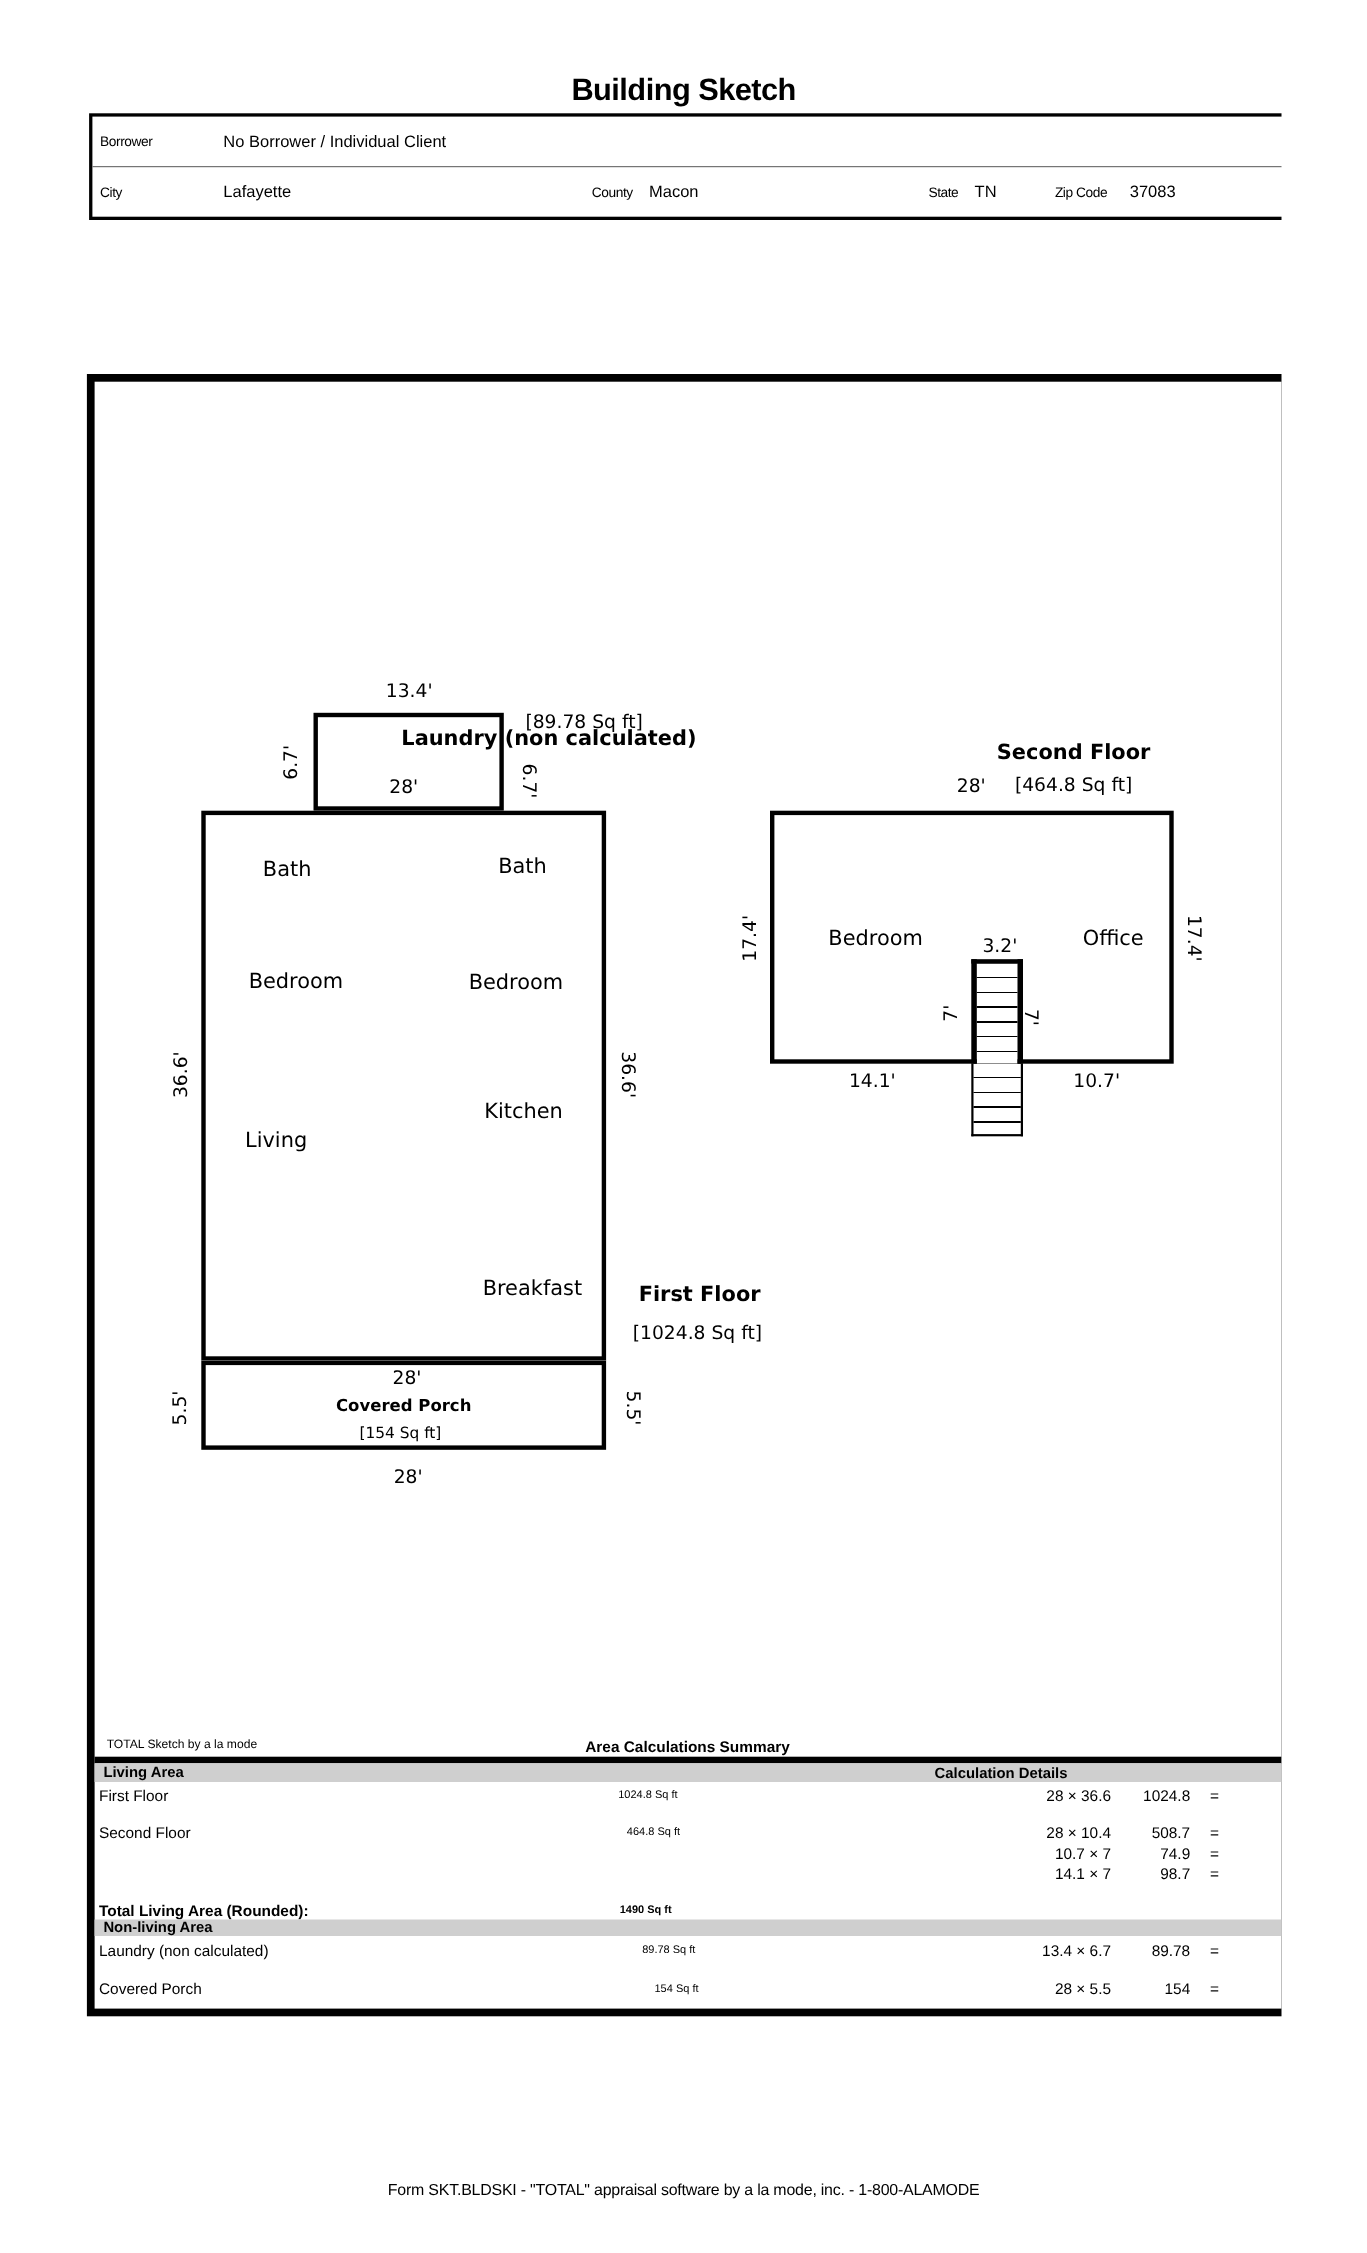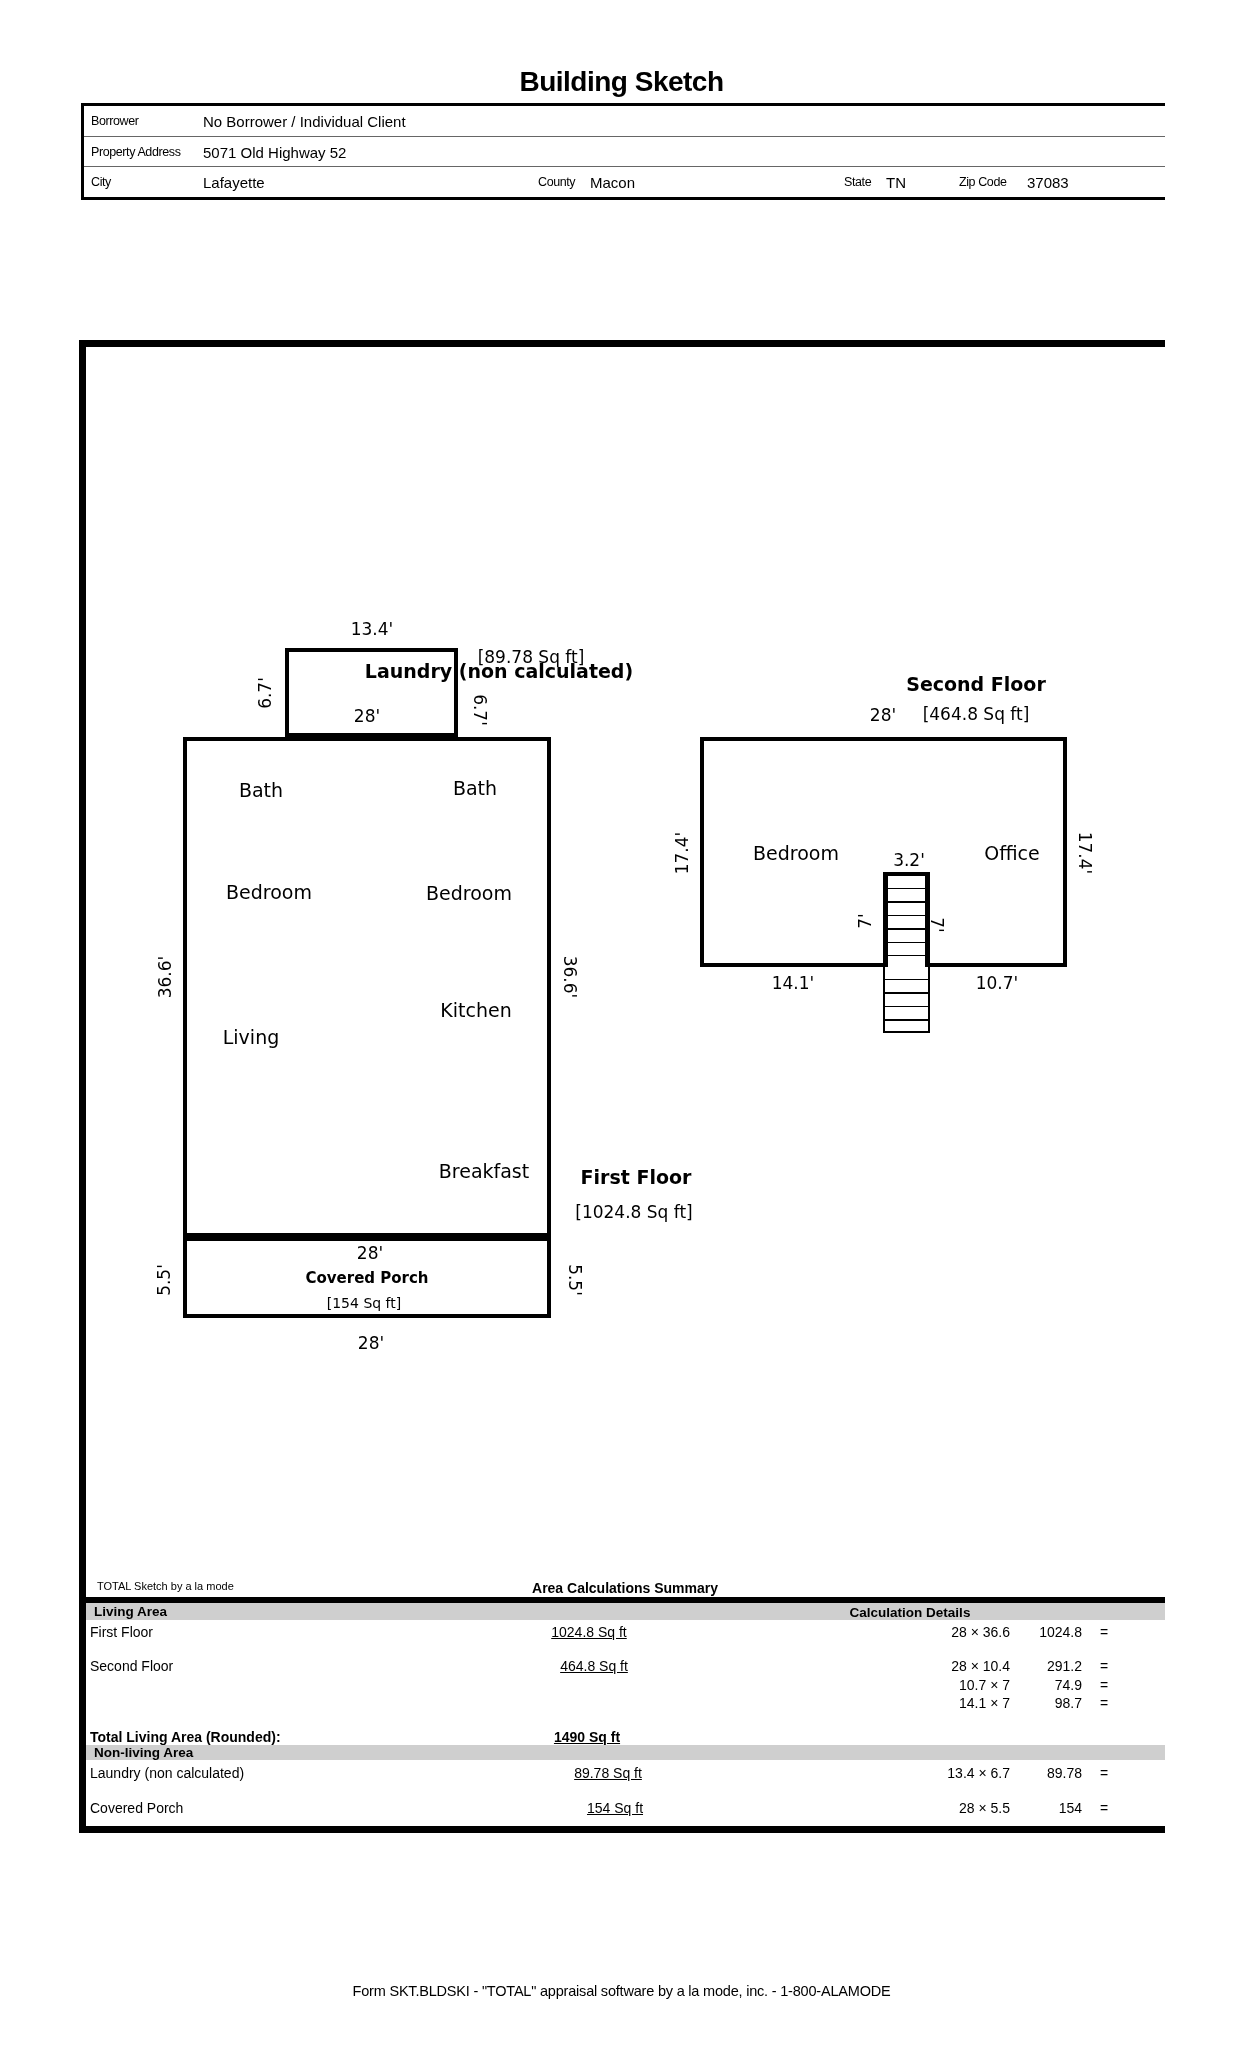--- a/index.html
+++ b/index.html
@@ -34,21 +34,21 @@
   .rm90{transform:translate(-50%,-50%) rotate(-90deg);}
   .r90{transform:translate(-50%,-50%) rotate(90deg);}
   
   .sum-branding{position:absolute;left:97px;top:1586px;transform:translateY(-50%);font-size:11px;white-space:nowrap;}
   .sum-title{position:absolute;left:625px;top:1588px;transform:translate(-50%,-50%);font-size:14px;font-weight:bold;white-space:nowrap;}
   .divider{position:absolute;left:86px;top:1597px;width:1079px;height:6px;background:#000;}
   .graybar{position:absolute;left:86px;width:1079px;background:#cfcfcf;}
   .bar-living{top:1603px;height:17px;}
   .bar-nonliving{top:1745px;height:15px;}
   .srow-name{position:absolute;left:90px;transform:translateY(-50%);font-size:14px;white-space:nowrap;}
-  .srow-val{position:absolute;transform:translate(-50%,-50%);font-size:14px;white-space:nowrap;text-decoration:underline;}
+  .srow-val{position:absolute;transform:translate(-50%,-50%);font-size:10px;white-space:nowrap;}
   .bar-label{position:absolute;left:94px;transform:translateY(-50%);font-size:13.5px;font-weight:bold;white-space:nowrap;}
   .calc-hdr{position:absolute;left:882px;transform:translate(-50%,-50%);font-size:13.5px;font-weight:bold;white-space:nowrap;}
   .c-expr{position:absolute;right:155px;transform:translateY(-50%);font-size:14px;white-space:nowrap;}
   .c-eq{position:absolute;left:1100px;transform:translateY(-50%);font-size:14px;}
   .c-res{position:absolute;right:83px;transform:translateY(-50%);font-size:14px;white-space:nowrap;}
   .bold{font-weight:bold;}
   
   .footer{position:absolute;left:0;top:1983px;width:1243px;text-align:center;
           font-size:14.5px;letter-spacing:-0.2px;}
 </style>
@@ -56,24 +56,20 @@
 <body>
 
 <div class="page">
 
   <div class="title">Building Sketch</div>
 
   <div class="hdr">
     <div class="hrow">
       <span class="hlab" style="left:7px">Borrower</span>
       <span class="hval" style="left:119px">No Borrower / Individual Client</span>
-    </div>
-    <div class="hrow">
-      <span class="hlab" style="left:7px">Property Address</span>
-      <span class="hval" style="left:119px">5071 Old Highway 52</span>
     </div>
     <div class="hrow">
       <span class="hlab" style="left:7px">City</span>
       <span class="hval" style="left:119px">Lafayette</span>
       <span class="hlab" style="left:454px">County</span>
       <span class="hval" style="left:506px">Macon</span>
       <span class="hlab" style="left:760px">State</span>
       <span class="hval" style="left:802px">TN</span>
       <span class="hlab" style="left:875px">Zip Code</span>
       <span class="hval" style="left:943px">37083</span>
@@ -139,21 +135,21 @@
   <span class="srow-name" style="top:1632px;">First Floor</span>
   <span class="srow-val" style="left:589px;top:1632px;">1024.8 Sq ft</span>
   <span class="c-expr" style="top:1632px;">28 × 36.6</span>
   <span class="c-eq" style="top:1632px;">=</span>
   <span class="c-res" style="top:1632px;">1024.8</span>
 
   <span class="srow-name" style="top:1666px;">Second Floor</span>
   <span class="srow-val" style="left:594px;top:1666px;">464.8 Sq ft</span>
   <span class="c-expr" style="top:1666px;">28 × 10.4</span>
   <span class="c-eq" style="top:1666px;">=</span>
-  <span class="c-res" style="top:1666px;">291.2</span>
+  <span class="c-res" style="top:1666px;">508.7</span>
   <span class="c-expr" style="top:1685px;">10.7 × 7</span>
   <span class="c-eq" style="top:1685px;">=</span>
   <span class="c-res" style="top:1685px;">74.9</span>
   <span class="c-expr" style="top:1703px;">14.1 × 7</span>
   <span class="c-eq" style="top:1703px;">=</span>
   <span class="c-res" style="top:1703px;">98.7</span>
 
   <span class="srow-name bold" style="top:1737px;">Total Living Area (Rounded):</span>
   <span class="srow-val bold" style="left:587px;top:1737px;">1490 Sq ft</span>
 

